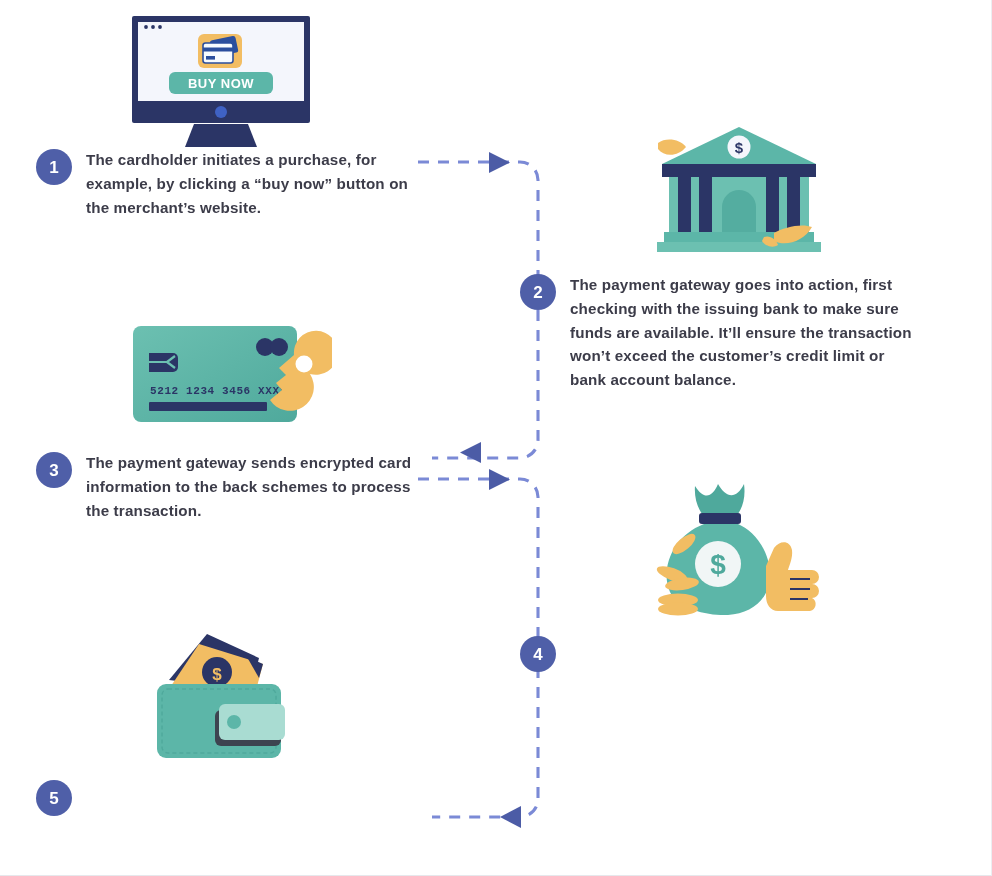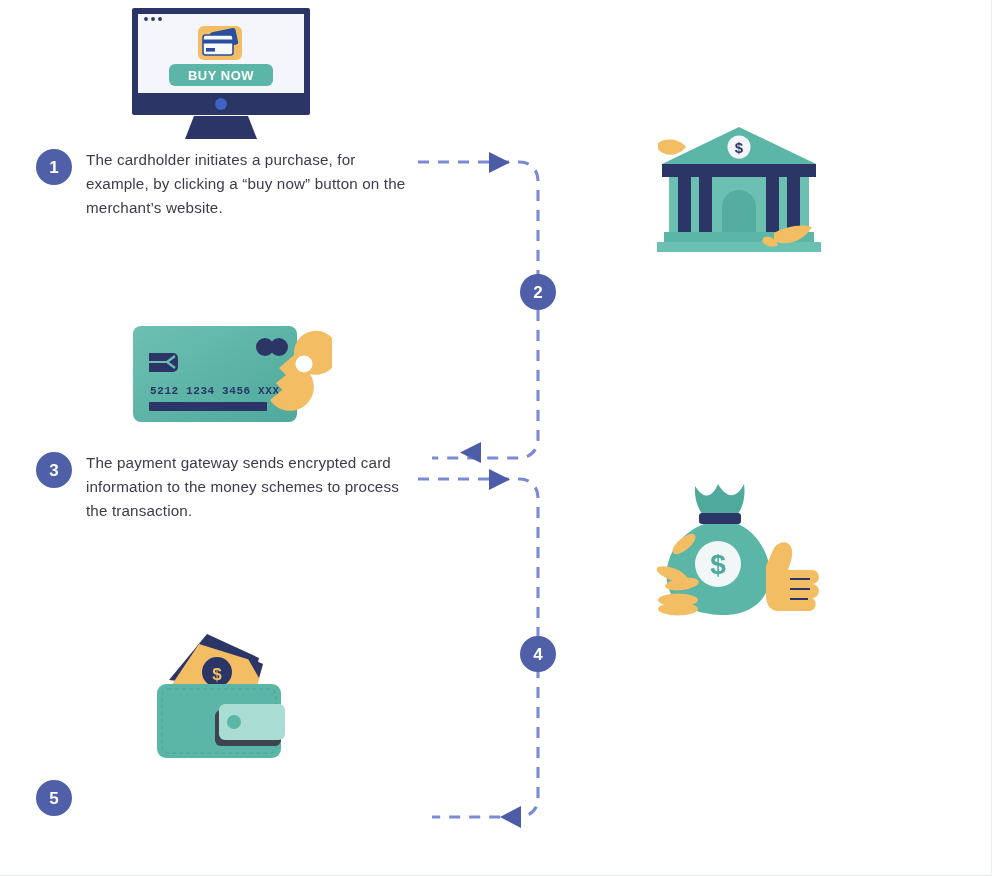--- a/index.html
+++ b/index.html
@@ -48,32 +48,32 @@
     justify-content: center;
     line-height: 1;
     margin-top: 1px;
   }
   .step-text {
     font-size: 15.2px;
     line-height: 23.8px;
     color: #3c3c49;
     letter-spacing: 0.01em;
     white-space: pre-line;
-    font-weight: 400;
+    font-weight: 700;
   }
   
   #step-1 { left: 36px;  top: 148px; width: 380px; }
   #step-2 { left: 520px; top: 273px; width: 400px; }
   #step-3 { left: 36px;  top: 451px; width: 380px; }
   #step-4 { left: 520px; top: 635px; width: 400px; }
   #step-5 { left: 36px;  top: 779px; width: 400px; }
 
   
   .illus { position: absolute; }
-  #illus-monitor { left: 131px; top: 8px;   width: 180px; height: 135px; }
+  #illus-monitor { left: 131px; top: 16px;   width: 180px; height: 135px; }
   #illus-bank    { left: 652px; top: 125px; width: 175px; height: 132px; }
   #illus-card    { left: 132px; top: 322px; width: 200px; height: 105px; }
   #illus-bag     { left: 652px; top: 478px; width: 172px; height: 138px; }
   #illus-wallet  { left: 155px; top: 628px; width: 138px; height: 132px; }
 </style>
 </head>
 <body>
 
 <div id="page">
 
@@ -222,25 +222,26 @@
     <polygon points="521,806 500,817 521,828" fill="#4c5ca6"></polygon>
   </svg>
 
   <div class="step" id="step-1">
     <div class="step-num">1</div>
     <div class="step-text">The cardholder initiates a purchase, for example, by clicking a “buy now” button on the merchant’s website.</div>
   </div>
 
   <div class="step" id="step-2">
     <div class="step-num">2</div>
+    <div class="step-text">The payment gateway goes into action, first checking with the issuing bank to make sure funds are available. It’ll ensure the transaction won’t exceed the customer’s credit limit or bank account balance.</div>
   </div>
 
   <div class="step" id="step-3">
     <div class="step-num">3</div>
-    <div class="step-text">The payment gateway sends encrypted card information to the money schemes to process the transaction.</div>
+    <div class="step-text">The payment gateway sends encrypted card information to the back schemes to process the transaction.</div>
   </div>
 
   <div class="step" id="step-4">
     <div class="step-num">4</div>
   </div>
 
   <div class="step" id="step-5">
     <div class="step-num">5</div>
   </div>
 

